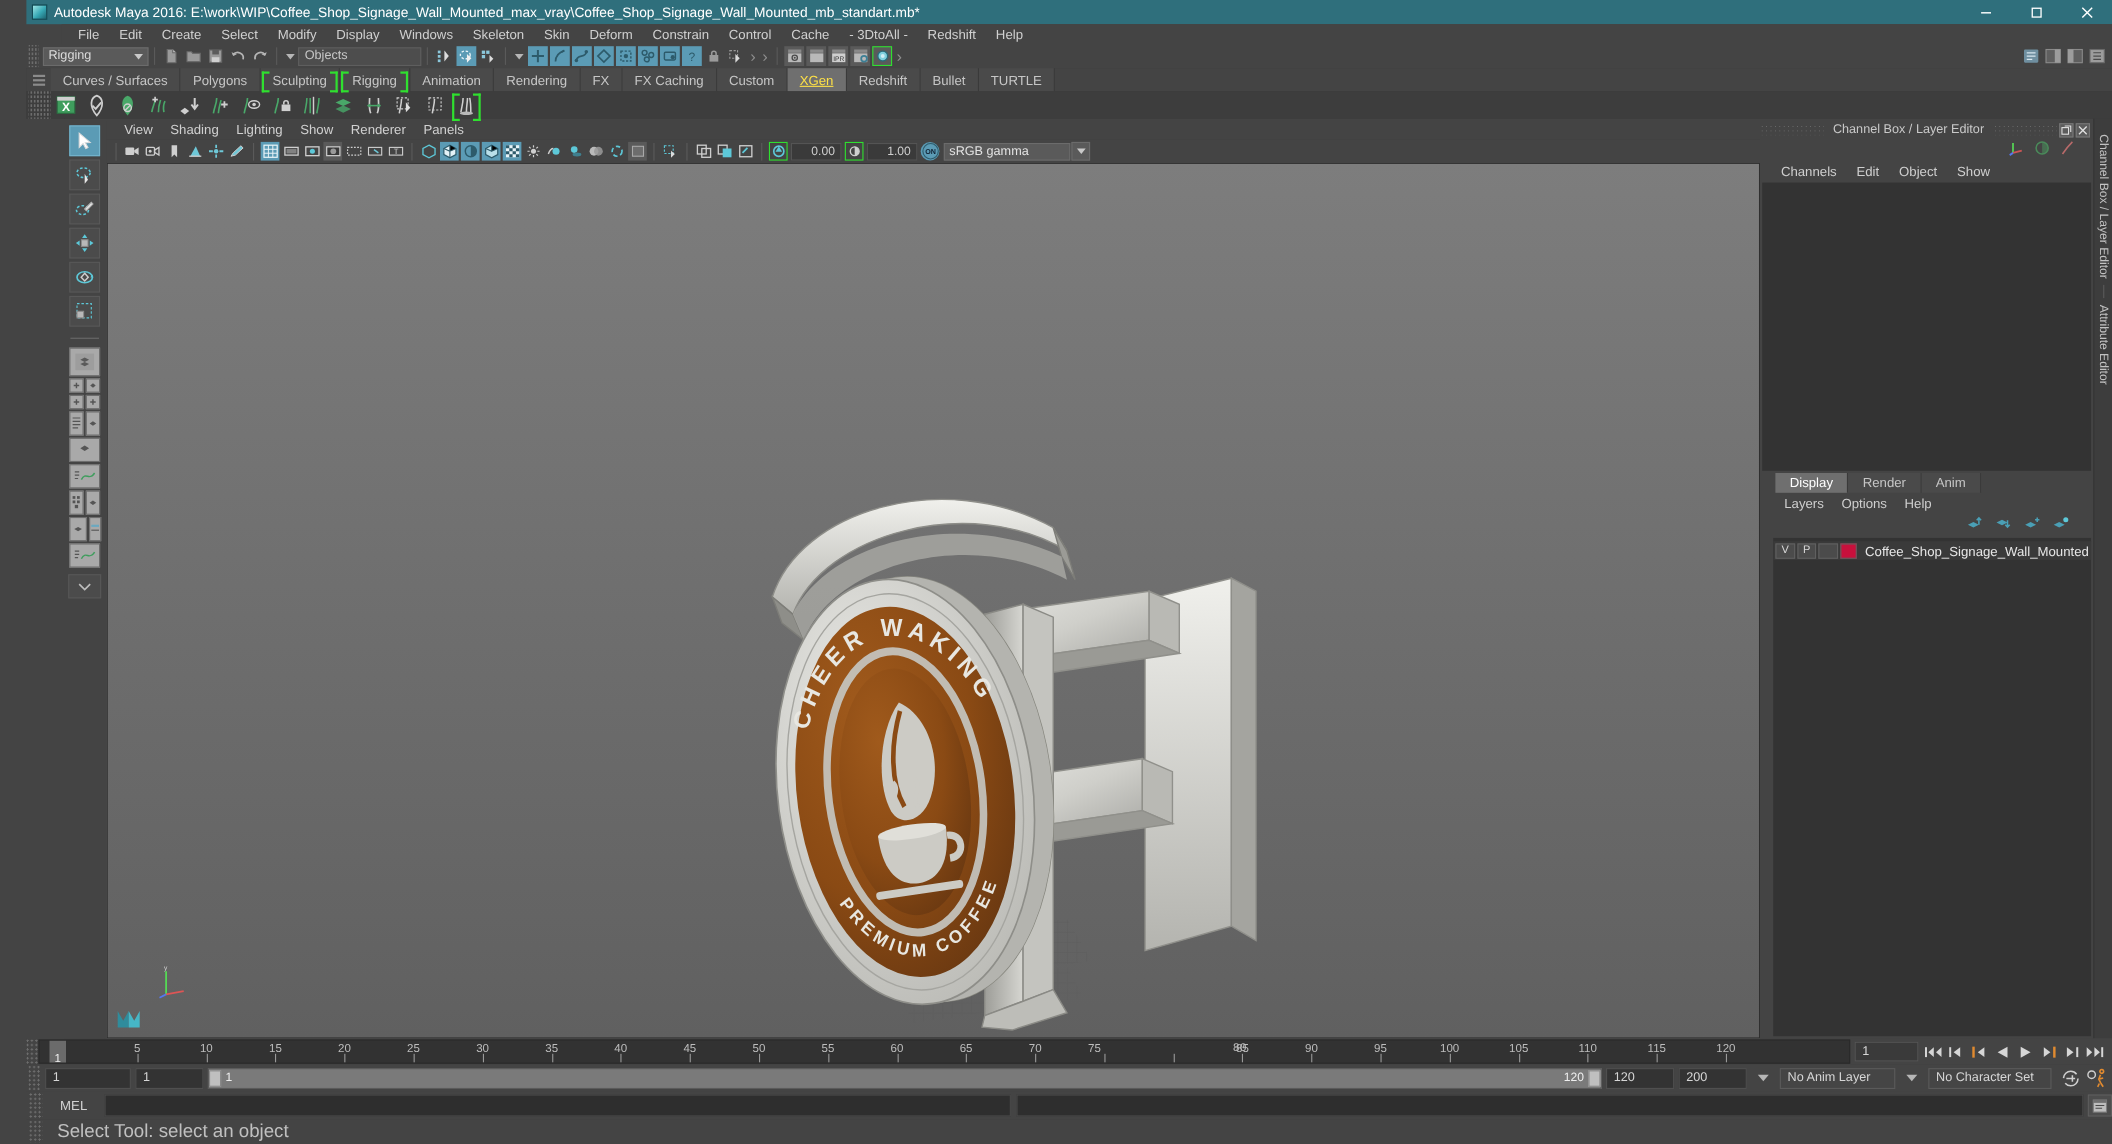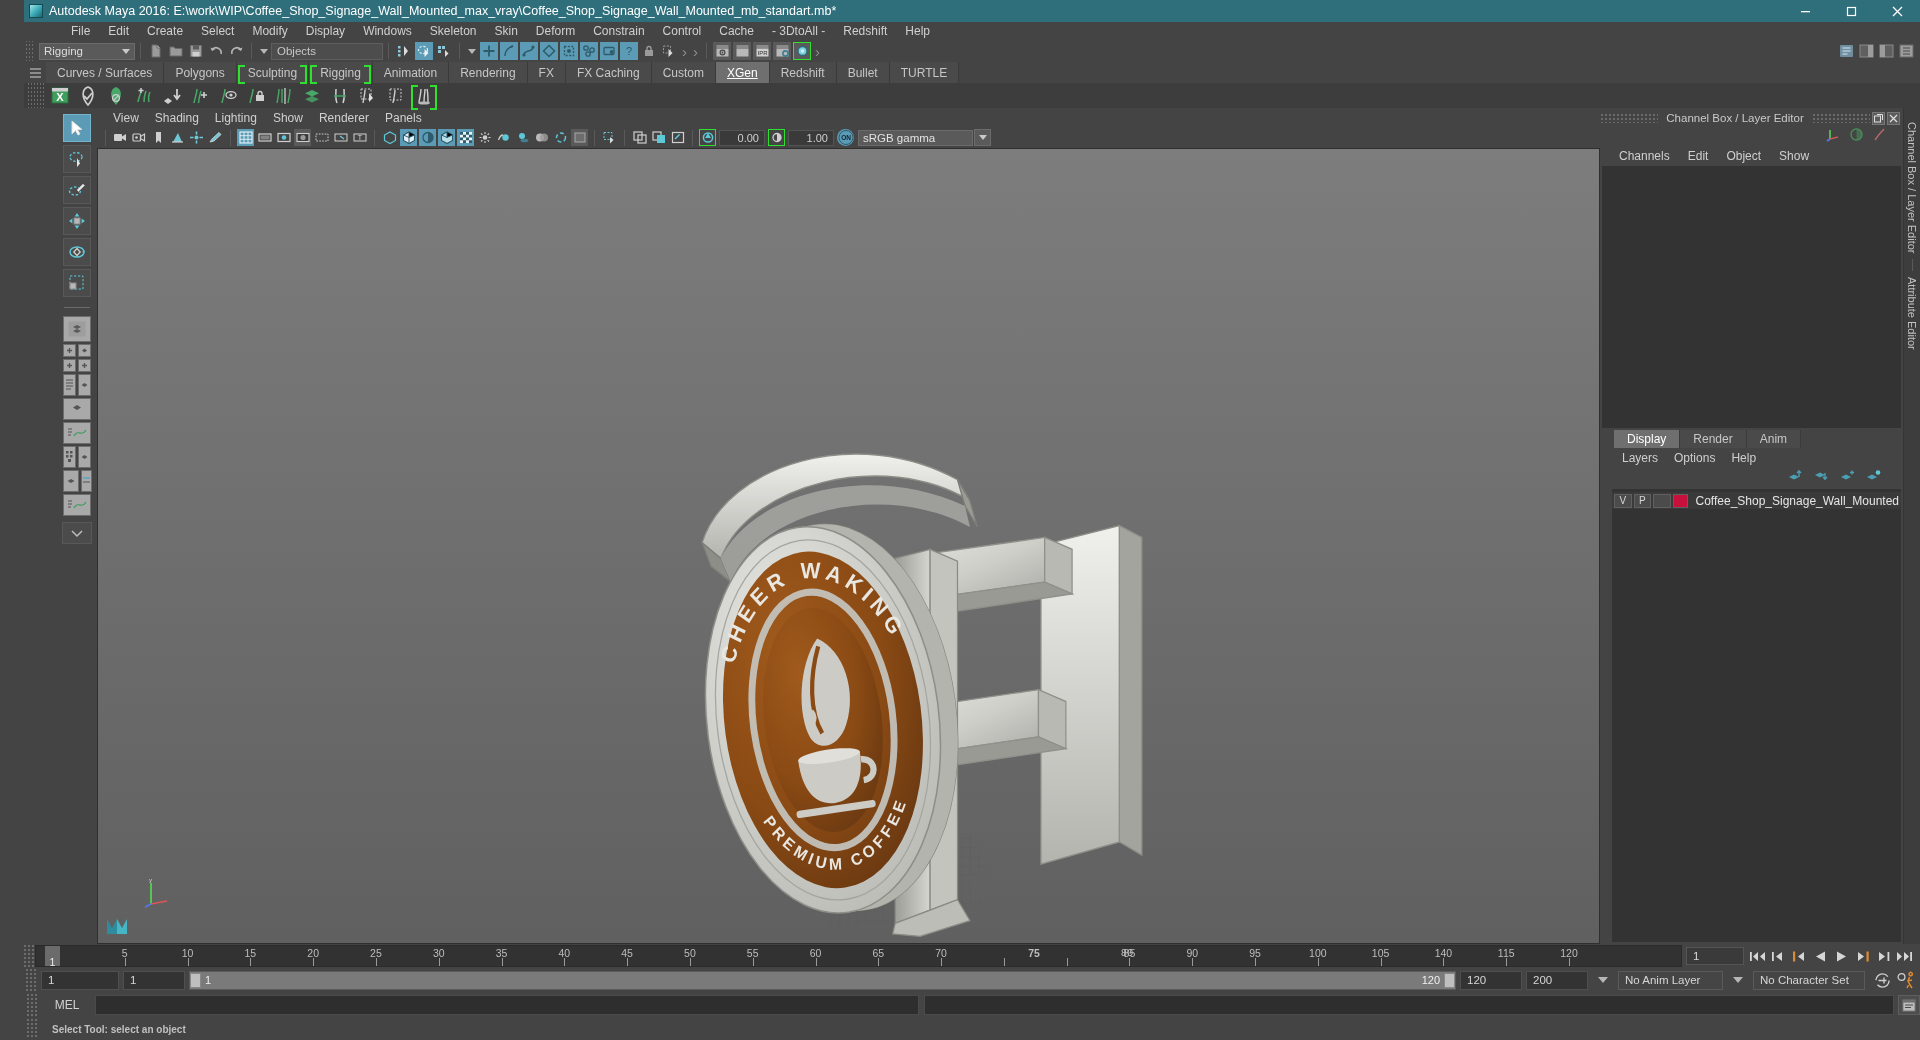--- a/index.html
+++ b/index.html
@@ -70,21 +70,21 @@
   
   .shelfwrap{ background:#3d3d3d; flex:0 0 46px; display:flex; flex-direction:column; }
   .shelftabs{ height:21px; display:flex; align-items:flex-end; background:#444444; }
   .shelf-grip{ width:22px;height:21px;display:flex;align-items:center;justify-content:center; }
   .shelf-grip i{ display:block;width:11px;height:2px;background:#8b8b8b;
                  box-shadow:0 4px 0 #8b8b8b, 0 -4px 0 #8b8b8b; }
   .stab{
     height:21px; padding:0 11px; display:flex; align-items:center; font-size:12px;
     color:#c6c6c6; background:#4a4a4a; border-right:1px solid #3a3a3a; white-space:nowrap;
   }
-  .stab.active{ background:#6f6f6f; color:#ffffff;text-decoration:underline; }
+  .stab.active{ background:#6f6f6f; color:#fde047;text-decoration:underline; }
   .stab.br{ position:relative; }
   .stab.br::before,.stab.br::after{
     content:''; position:absolute; top:3px; width:5px; height:15px;
     border:2px solid #2fe02f; }
   .stab.br::before{ left:1px; border-right:none; }
   .stab.br::after{ right:1px; border-left:none; }
   .shelfbar{ flex:1; display:flex; align-items:center; background:#3d3d3d; padding-left:2px; }
   .shelf-lgrip{ width:20px;height:25px;flex:0 0 20px;
     background-image:radial-gradient(#6d6d6d 0.8px, transparent 0.9px);
     background-size:3px 4px; background-position:7px 3px; }
@@ -205,21 +205,21 @@
   .cmd-in{ flex:1; height:20px; background:#2e2e2e; border:1px solid #4a4a4a; margin-right:5px; }
   .cmd-out{ width:970px; height:20px; background:#2e2e2e; border:1px solid #4a4a4a; }
   .cmd-sbtn{ width:22px;height:20px;background:#4d4d4d;border:1px solid #5e5e5e;margin-left:4px;
              display:flex;align-items:center;justify-content:center; }
 
   
   .helpline{ height:22px; flex:0 0 22px; display:flex; align-items:center; background:#444444; padding-left:2px; }
   .hl-grip{ width:13px;height:20px;flex:0 0 13px;
     background-image:radial-gradient(#6d6d6d 0.8px, transparent 0.9px);
     background-size:4px 4px; background-position:4px 3px; }
-  .hl-text{ font-size:10px; color:#c0c0c0; padding-left:13px;font-weight:bold; }
+  .hl-text{ font-size:17px; color:#c0c0c0; padding-left:13px; }
 
   svg{ overflow:visible; }
 </style>
 </head>
 <body>
 
 <div class="app">
 
   <div class="titlebar">
     <div class="title-ico"></div>
@@ -1168,35 +1168,35 @@
         <div class="ts-num" style="left: 653.917px;">50</div>
         <div class="ts-tick" style="left: 716.708px;"></div>
         <div class="ts-num" style="left: 716.708px;">55</div>
         <div class="ts-tick" style="left: 779.5px;"></div>
         <div class="ts-num" style="left: 779.5px;">60</div>
         <div class="ts-tick" style="left: 842.292px;"></div>
         <div class="ts-num" style="left: 842.292px;">65</div>
         <div class="ts-tick" style="left: 905.083px;"></div>
         <div class="ts-num" style="left: 905.083px;">70</div>
         <div class="ts-tick" style="left: 967.875px;"></div>
-        <div class="ts-num" style="left: 998px; font-weight: bold;">75</div>
+        <div class="ts-num" style="left: 959px;">75</div>
         <div class="ts-tick" style="left: 1030.67px;"></div>
         <div class="ts-num" style="left: 1091px; font-family: Liberation Mono, monospace;">80</div>
         <div class="ts-tick" style="left: 1093.46px;"></div>
         <div class="ts-num" style="left: 1093.46px;">85</div>
         <div class="ts-tick" style="left: 1156.25px;"></div>
         <div class="ts-num" style="left: 1156.25px;">90</div>
         <div class="ts-tick" style="left: 1219.04px;"></div>
         <div class="ts-num" style="left: 1219.04px;">95</div>
         <div class="ts-tick" style="left: 1281.83px;"></div>
         <div class="ts-num" style="left: 1281.83px;">100</div>
         <div class="ts-tick" style="left: 1344.62px;"></div>
         <div class="ts-num" style="left: 1344.62px;">105</div>
         <div class="ts-tick" style="left: 1407.42px;"></div>
-        <div class="ts-num" style="left: 1407.42px;">140</div>
+        <div class="ts-num" style="left: 1407.42px;">110</div>
         <div class="ts-tick" style="left: 1470.21px;"></div>
         <div class="ts-num" style="left: 1470.21px;">115</div>
         <div class="ts-tick" style="left: 1533px;"></div>
         <div class="ts-num" style="left: 1533px;">120</div>
       </div>
     <div class="ts-cur-field">1</div>
     <div class="playbtns">
       <div class="pbtn">
         <svg width="17" height="13" viewBox="0 0 17 13">
             <rect x="1" y="2" width="1.8" height="9" fill="#d6d6d6"></rect>

